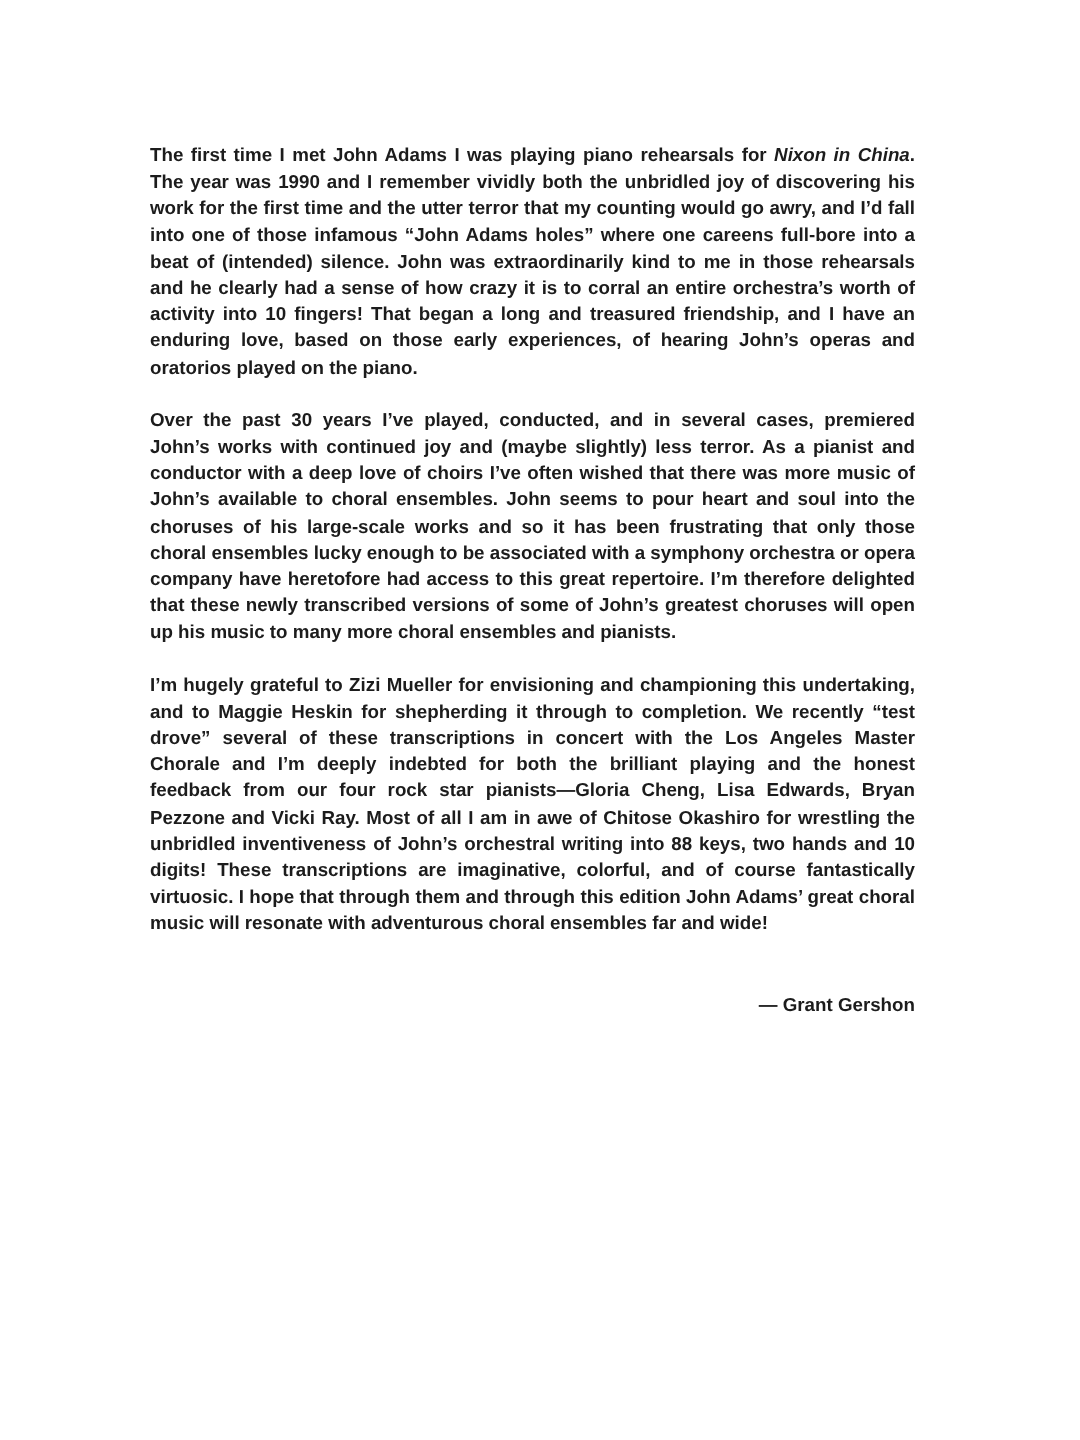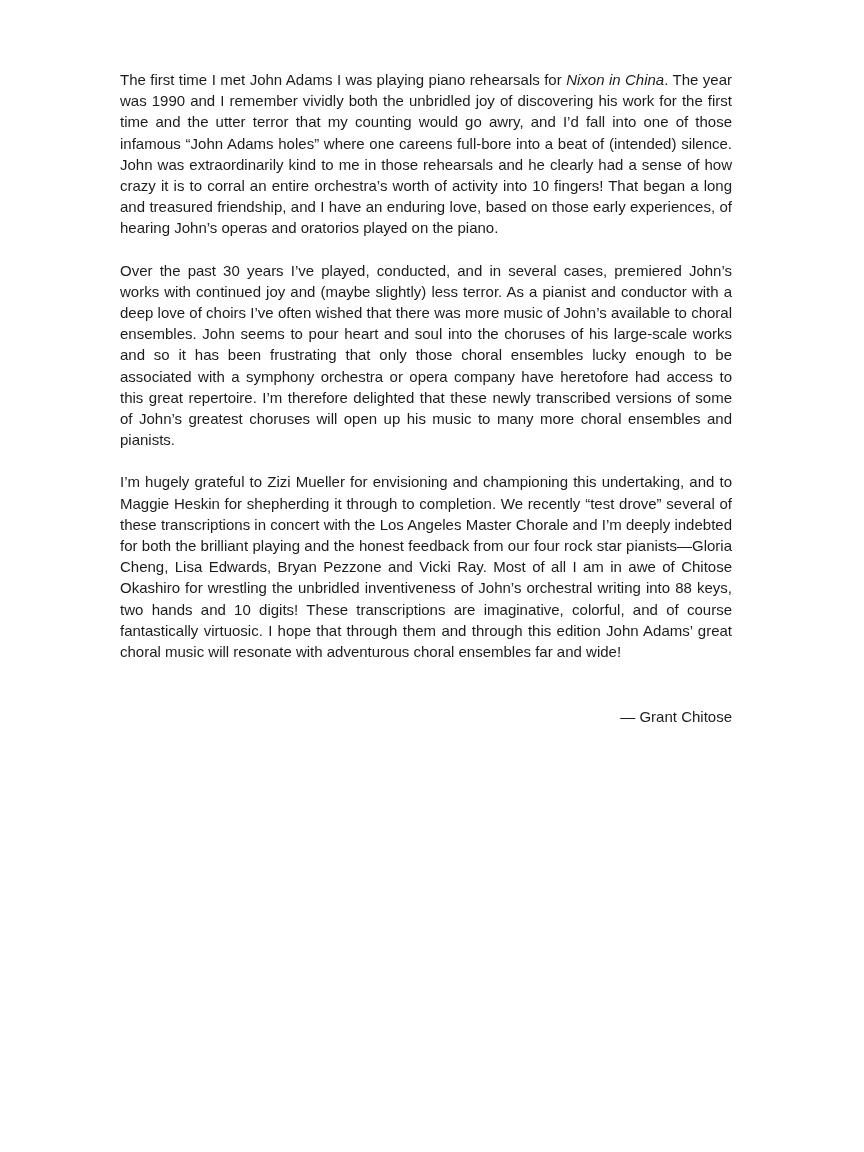--- a/index.html
+++ b/index.html
@@ -14,21 +14,22 @@
     font-family: "Liberation Sans", sans-serif;
   }
   .page {
     position: absolute;
     top: 0;
     left: 0;
     width: 864px;
     height: 1152px;
     background: #ffffff;
     box-sizing: border-box;
-    padding: 69px 132px 0 120px;
+    padding: 114px 132px 0 120px;
+    font-weight: bold;
   }
   .body-text {
     color: #1c1c1c;
     font-size: 15px;
     line-height: 21.2px;
     text-align: justify;
     text-justify: inter-word;
   }
   .body-text p {
     margin: 0 0 21px 0;
@@ -49,14 +50,14 @@
 
 <div class="page">
   <div class="body-text">
     <p><span>The first time I met John Adams I was playing piano rehearsals for </span><em>Nixon in China</em><span>. The year was 1990 and I remember vividly both the unbridled joy of discovering his work for the first time and the utter terror that my counting would go awry, and I’d fall into one of those infamous “John Adams holes” where one careens full-bore into a beat of (intended) silence. John was extraordinarily kind to me in those rehearsals and he clearly had a sense of how crazy it is to corral an entire orchestra’s worth of activity into 10 fingers! That began a long and treasured friendship, and I have an enduring love, based on those early experiences, of hearing John’s operas and oratorios played on the piano.</span></p>
 
     <p>Over the past 30 years I’ve played, conducted, and in several cases, premiered John’s works with continued joy and (maybe slightly) less terror. As a pianist and conductor with a deep love of choirs I’ve often wished that there was more music of John’s available to choral ensembles. John seems to pour heart and soul into the choruses of his large-scale works and so it has been frustrating that only those choral ensembles lucky enough to be associated with a symphony orchestra or opera company have heretofore had access to this great repertoire. I’m therefore delighted that these newly transcribed versions of some of John’s greatest choruses will open up his music to many more choral ensembles and pianists.</p>
 
     <p>I’m hugely grateful to Zizi Mueller for envisioning and championing this undertaking, and to Maggie Heskin for shepherding it through to completion. We recently “test drove” several of these transcriptions in concert with the Los Angeles Master Chorale and I’m deeply indebted for both the brilliant playing and the honest feedback from our four rock star pianists—Gloria Cheng, Lisa Edwards, Bryan Pezzone and Vicki Ray. Most of all I am in awe of Chitose Okashiro for wrestling the unbridled inventiveness of John’s orchestral writing into 88 keys, two hands and 10 digits! These transcriptions are imaginative, colorful, and of course fantastically virtuosic. I hope that through them and through this edition John Adams’ great choral music will resonate with adventurous choral ensembles far and wide!</p>
   </div>
 
-  <div class="signature">— Grant Chitose</div>
+  <div class="signature">— Grant Gershon</div>
 </div>
 
 </body></html>

